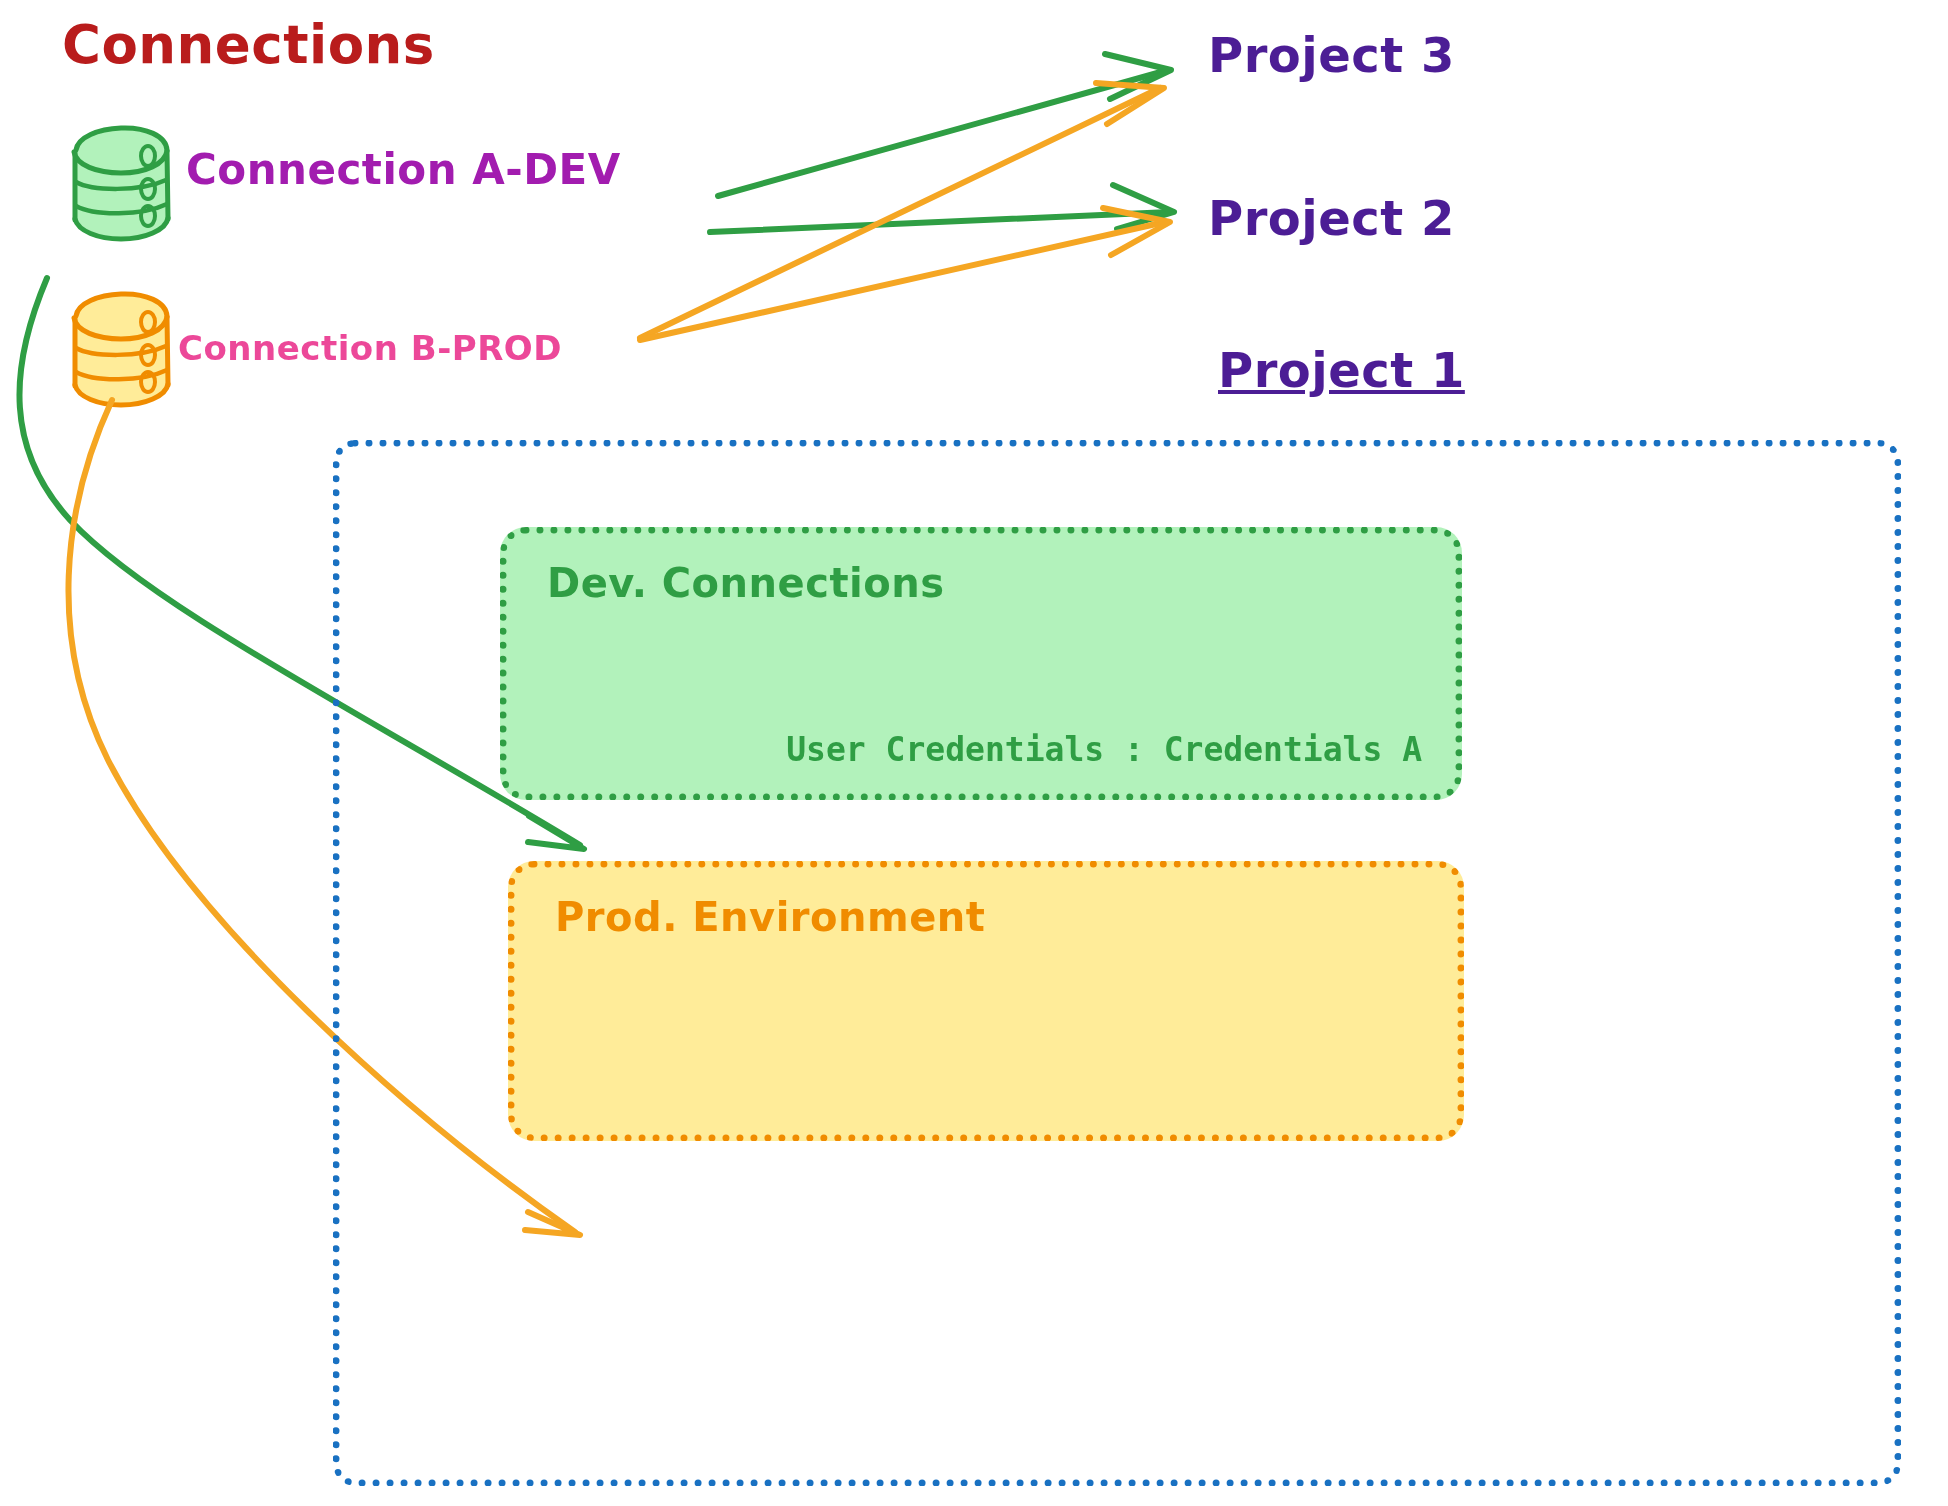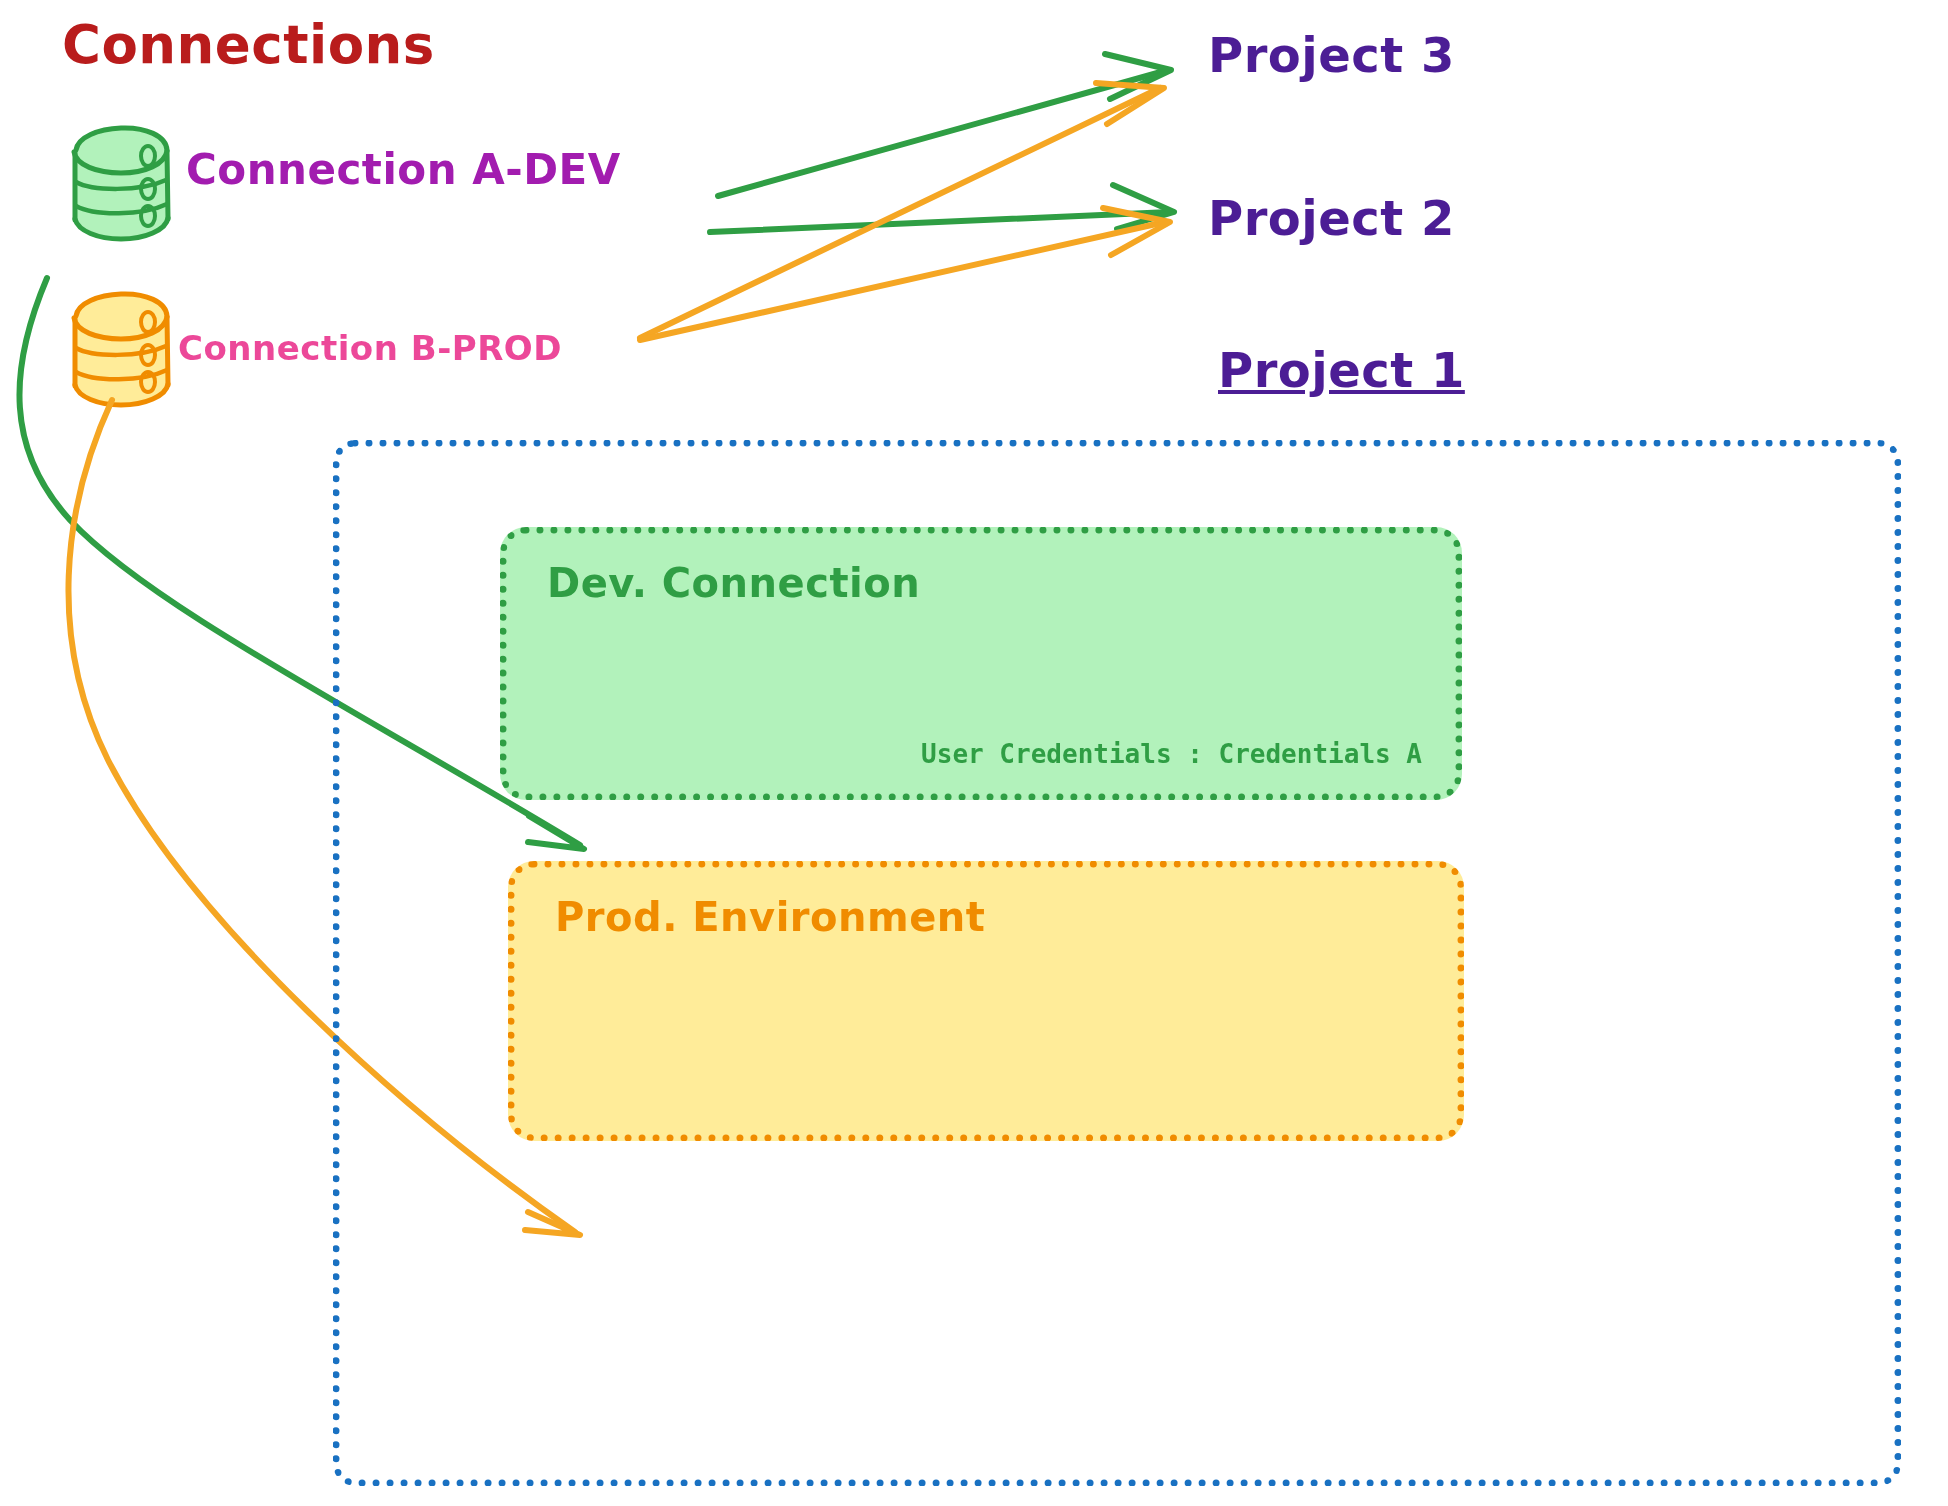--- a/index.html
+++ b/index.html
@@ -115,21 +115,21 @@
     font-weight: 700;
     white-space: nowrap;
   }
   #dev-env-title { color: #2f9e44; }
   #prod-env-title { color: #f08c00; }
 
   .env-creds {
     position: absolute;
     right: 33px;
     bottom: 24px;
-    font-size: 26px;
+    font-size: 33px;
     white-space: nowrap;
   }
   #dev-env-creds { color: #2f9e44; }
   #prod-env-creds { color: #f08c00; }
 </style>
 </head>
 <body>
 
 <div id="stage">
 
@@ -208,21 +208,21 @@
 
   <div class="lbl hand project-label" id="project3-label">Project 3</div>
 
   <div class="lbl hand project-label" id="project2-label">Project 2</div>
 
   <div class="lbl hand project-label" id="project1-label">Project 1</div>
 
   <div id="project1-container"></div>
 
   <div id="dev-env-box">
-    <div class="hand env-title" id="dev-env-title">Dev. Connection</div>
+    <div class="hand env-title" id="dev-env-title">Dev. Connections</div>
     <div class="mono env-creds" id="dev-env-creds">User Credentials : Credentials A</div>
   </div>
 
   <div id="prod-env-box">
     <div class="hand env-title" id="prod-env-title">Prod. Environment</div>
   </div>
 
 </div>
 
 </body></html>

